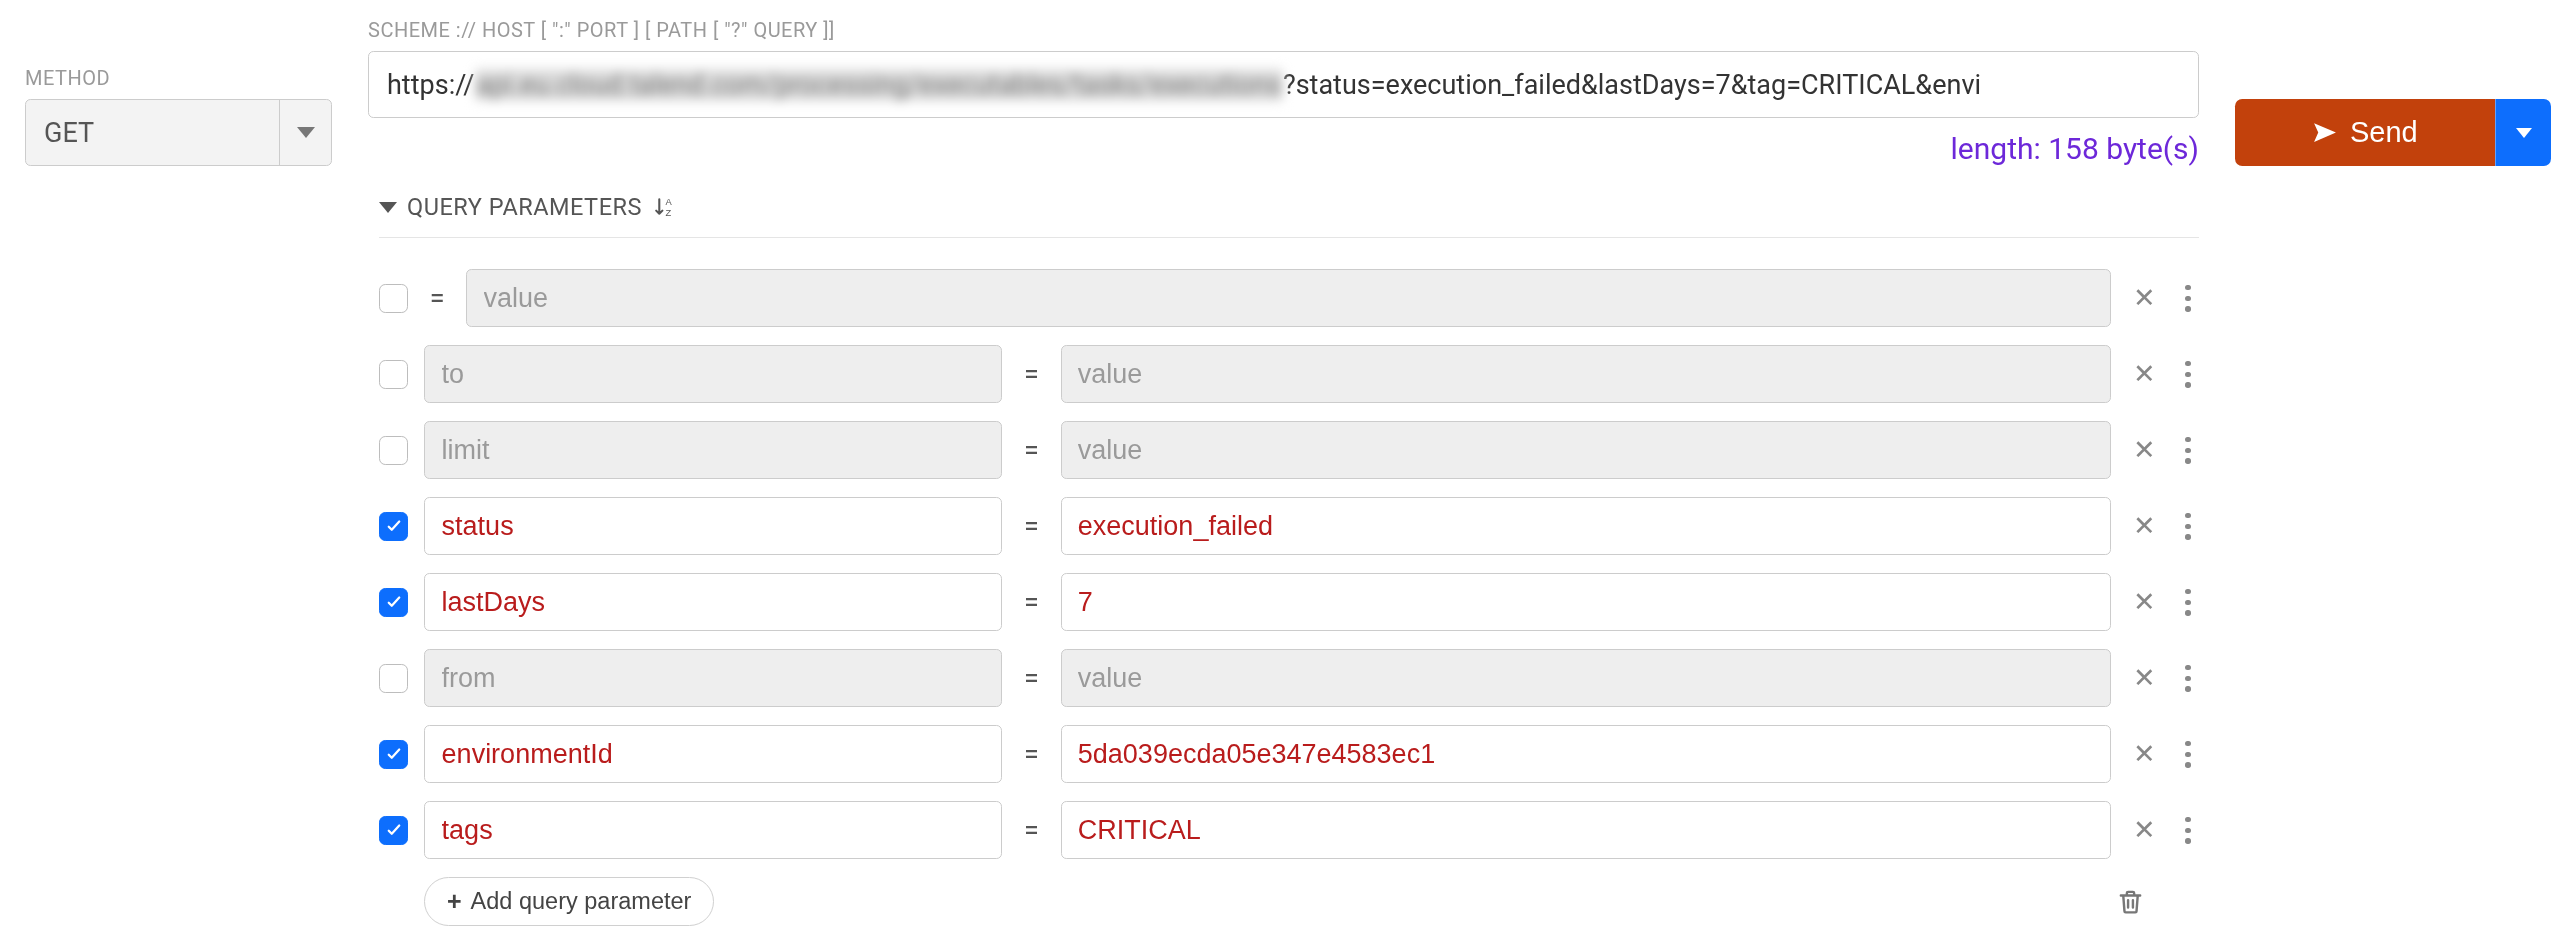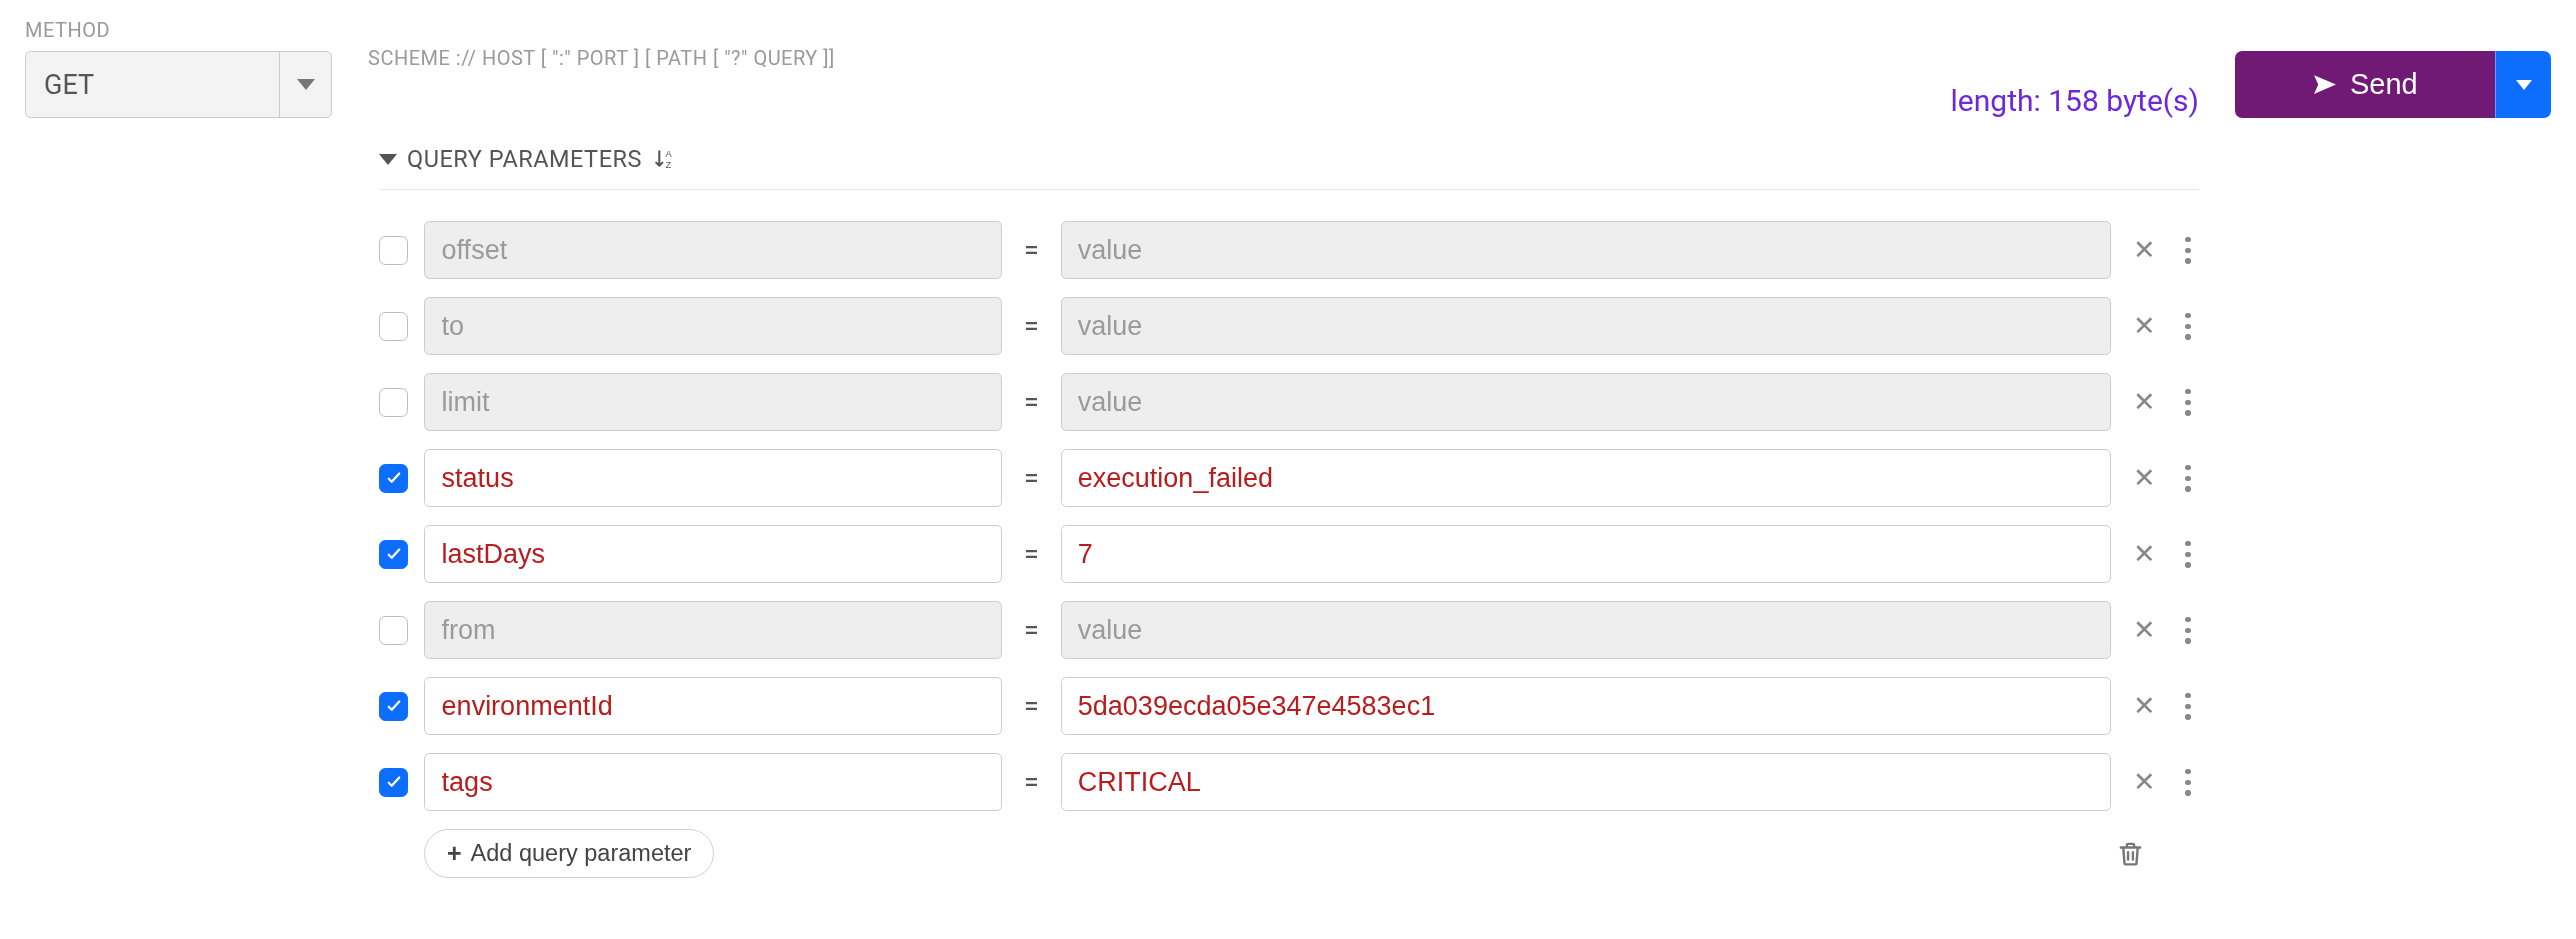--- a/index.html
+++ b/index.html
@@ -83,21 +83,21 @@
     font-size: 30px;
     margin-top: 13px;
   }
   .send-group {
     display: flex;
     height: 67px;
     margin-top: 31px;
   }
   .send-btn {
     flex: 1;
-    background: #701a75;
+    background: #c2410c;
     color: #fff;
     border: none;
     border-top-left-radius: 7.2px;
     border-bottom-left-radius: 7.2px;
     display: flex;
     align-items: center;
     justify-content: center;
     gap: 12.6px;
     font-size: 29px;
     cursor: pointer;
@@ -244,20 +244,25 @@
     <div class="method-select">
       <div class="value">GET</div>
       <div class="chevron">
         <span class="chevron-icon"></span>
       </div>
     </div>
   </div>
 
   <div class="url-col">
     <span class="field-label">SCHEME :// HOST [ ":" PORT ] [ PATH [ "?" QUERY ]]</span>
+    <div class="url-input-wrap">
+      <span class="url-text">
+        <span>https://</span><span class="url-blurred">api.eu.cloud.talend.com/processing/executables/tasks/executions</span><span>?status=execution_failed&amp;lastDays=7&amp;tag=CRITICAL&amp;envi</span>
+      </span>
+    </div>
     <div class="length-note">length: 158 byte(s)</div>
   </div>
 
   <div class="send-col">
     <div class="send-group">
       <button class="send-btn">
         <span class="plane-icon">
           <svg width="25" height="25" viewBox="0 0 24 24" fill="none">
               <path d="M2 21L23 12 2 3l4 9-4 9z" fill="#fff"></path>
               <path d="M6 12h17" stroke="#0d6efd" stroke-width="0"></path>
@@ -281,21 +286,20 @@
         <path d="M7 4v14M7 18l-3-3M7 18l3-3" stroke="#555" stroke-width="2" stroke-linecap="round"></path>
         <text x="13" y="10" font-size="9" fill="#555" font-family="Arial">A</text>
         <text x="13" y="20" font-size="9" fill="#555" font-family="Arial">Z</text>
       </svg>
     </span>
   </div>
 
   <div class="param-rows" id="param-rows">
       <div class="param-row">
         <span class="cb"></span>
-        <input class="name-input disabled" value="offset" style="">
         <span class="eq">=</span>
         <input class="value-input disabled" placeholder="value" style="">
         <span class="row-close">✕</span>
         <span class="row-more">
           <span></span>
           <span></span>
           <span></span>
         </span>
       </div>
       <div class="param-row">

